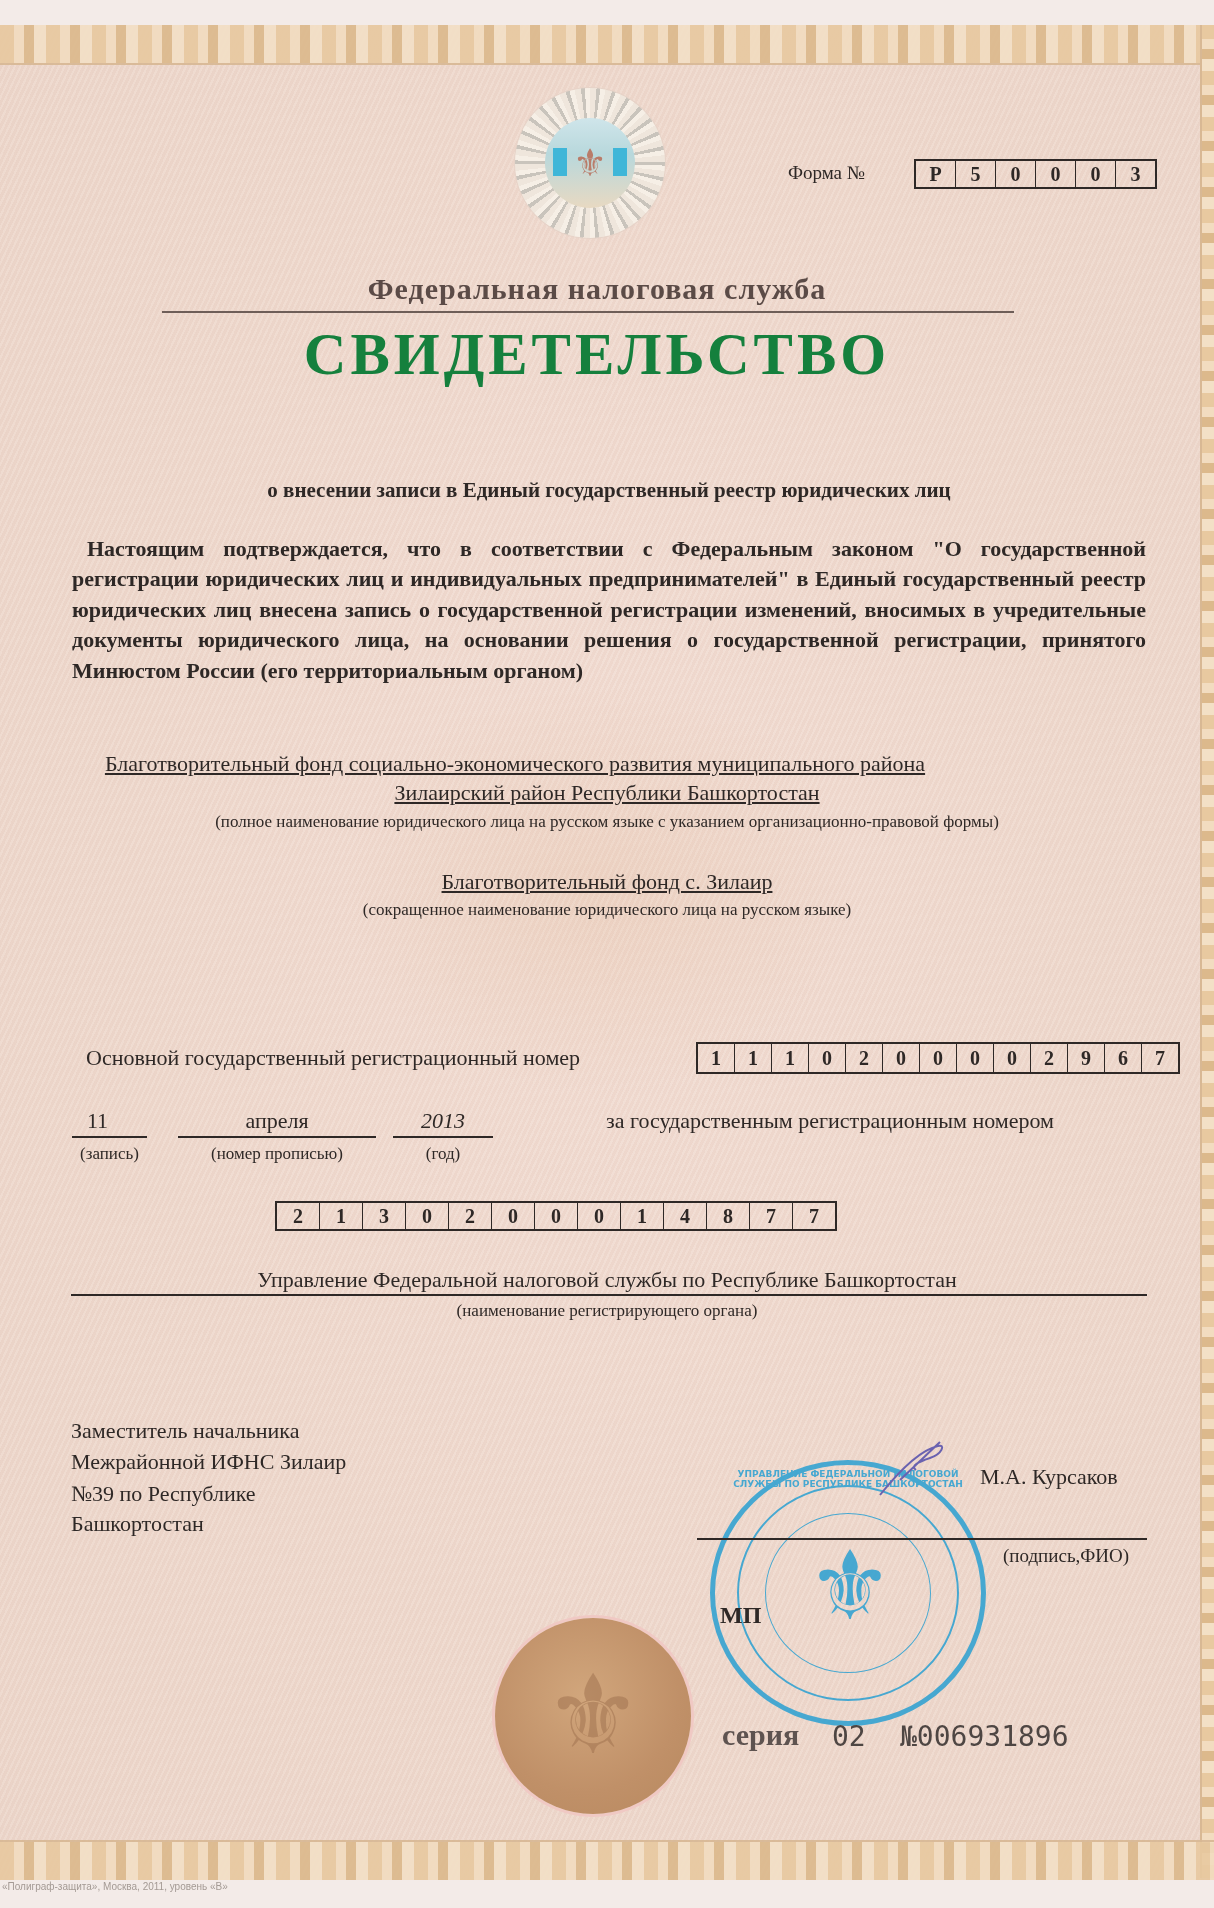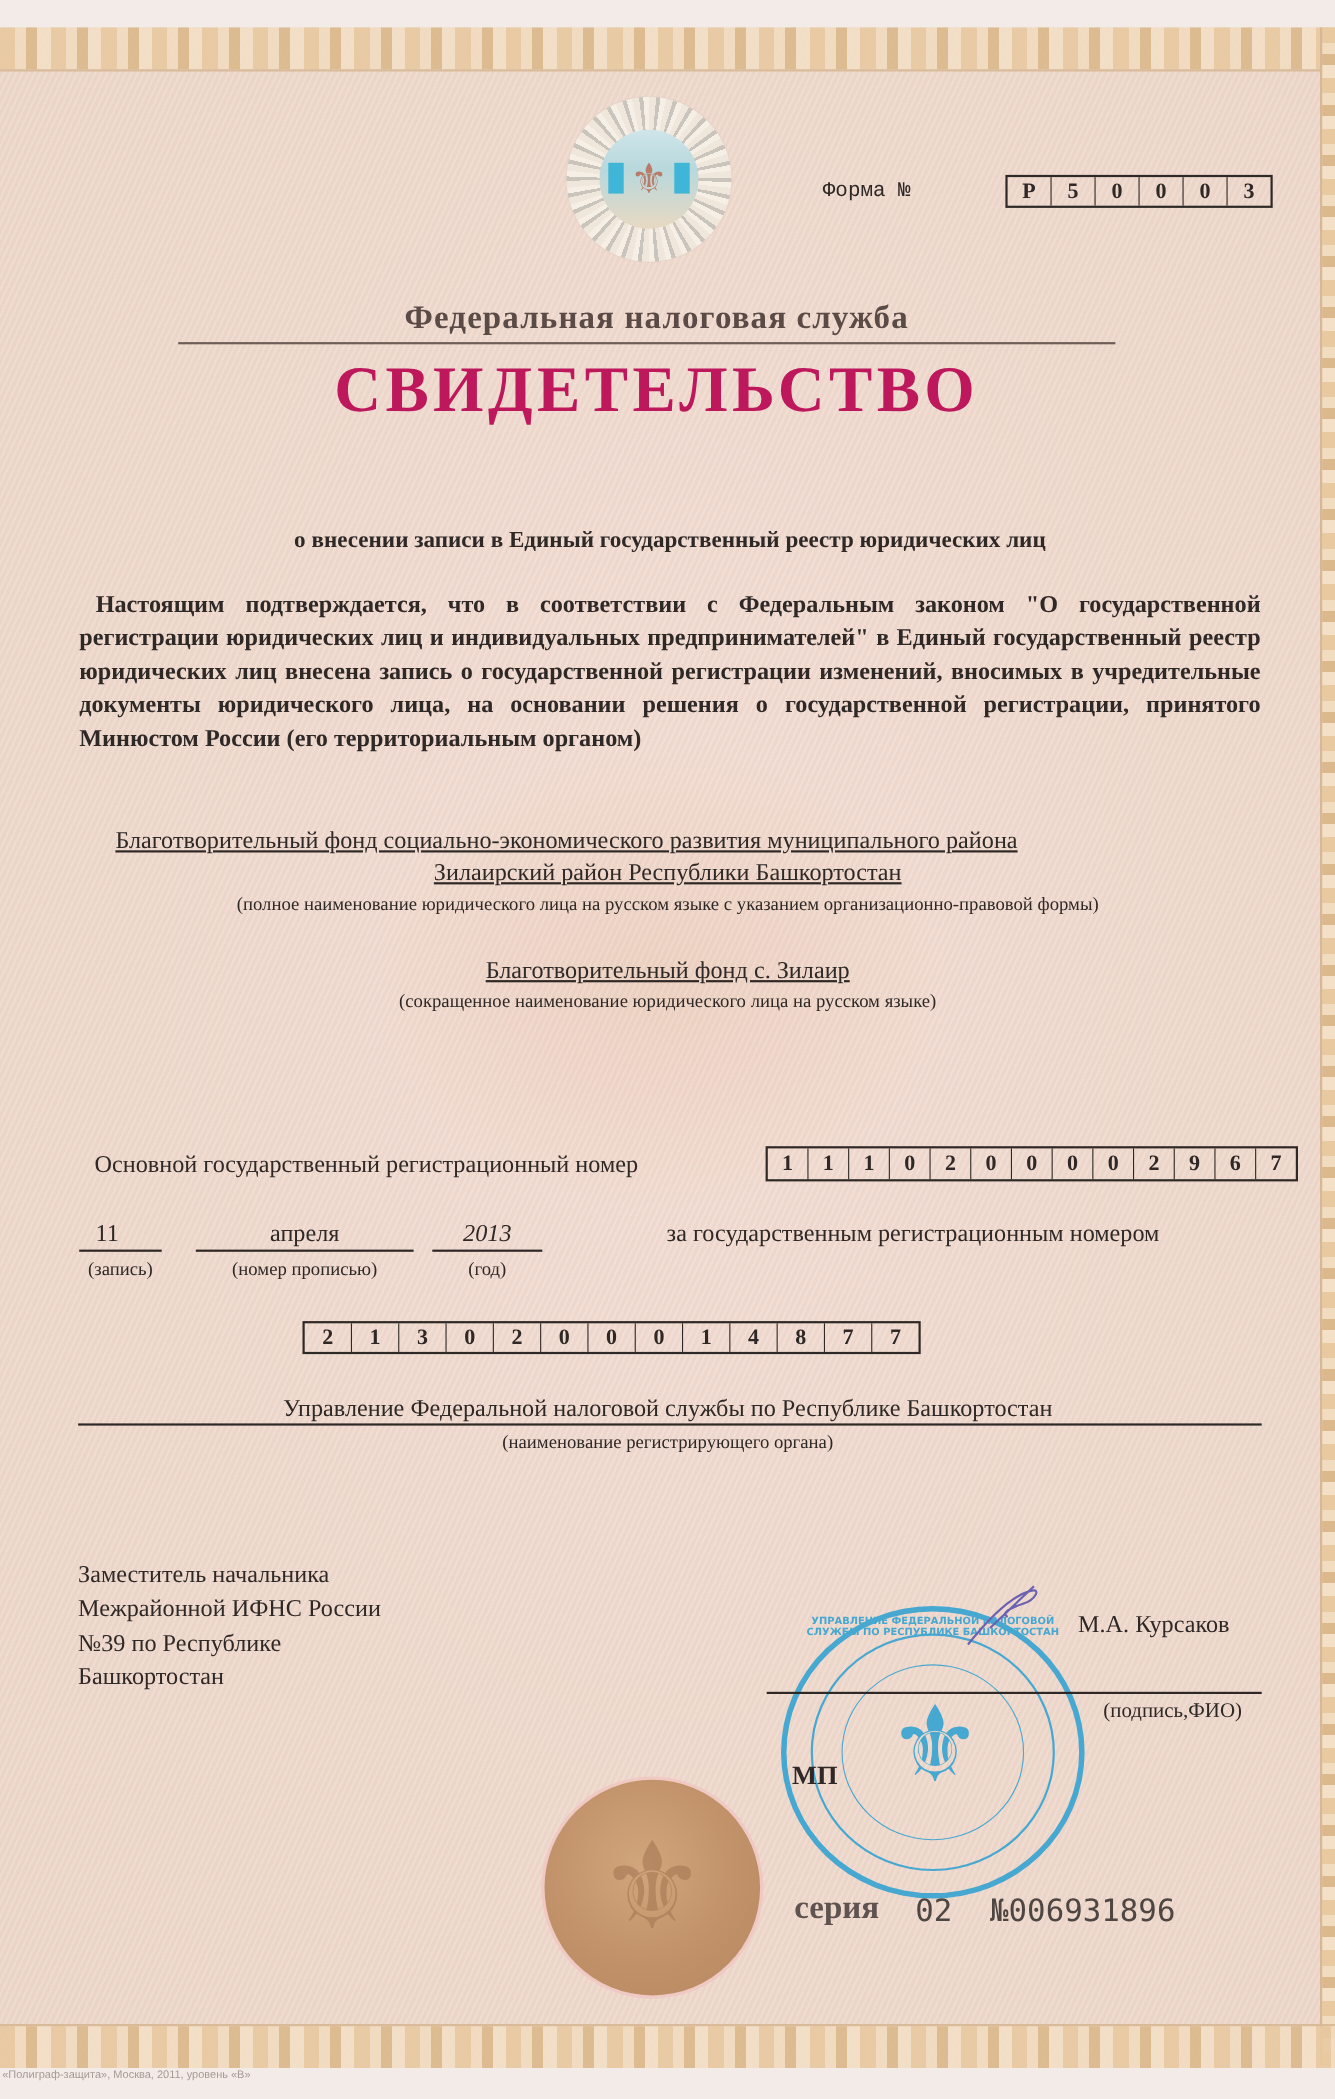--- a/index.html
+++ b/index.html
@@ -19,21 +19,21 @@
     background:repeating-conic-gradient(#efe6dc 0 5deg,#c9c4bc 5deg 8deg,#f6efe6 8deg 12deg);box-shadow:0 0 0 1px #e6d3c8;}
   .emblem-inner{position:absolute;left:30px;top:30px;width:90px;height:90px;border-radius:50%;
     background:linear-gradient(180deg,#cfe5ea 0%,#b8d8dc 40%,#e8d9c2 100%);overflow:hidden;}
   .emblem-flag-l{position:absolute;left:8px;top:30px;width:14px;height:28px;background:#3fb6d8;}
   .emblem-flag-r{position:absolute;right:8px;top:30px;width:14px;height:28px;background:#3fb6d8;}
   .emblem-eagle{position:absolute;left:26px;top:22px;width:38px;height:46px;color:#b97c6a;font-size:38px;line-height:46px;text-align:center;}
   .cells{position:absolute;display:flex;border:2px solid #2e2826;}
   .cell{border-left:1.5px solid #2e2826;display:flex;align-items:center;justify-content:center;font-weight:bold;font-size:20px;color:#2e2826;}
   .cell:first-child{border-left:none;}
   .agency{font-size:30px;font-weight:bold;color:#5b4b47;letter-spacing:1px;}
-  .title{font-size:59px;font-weight:bold;color:#be185d;letter-spacing:4px;}
+  .title{font-size:59px;font-weight:bold;color:#15803d;letter-spacing:4px;}
   .rule{position:absolute;height:1.5px;background:#6e5e58;}
   .rule-dark{position:absolute;height:2px;background:#2e2826;}
   .subtitle{font-size:21px;font-weight:bold;}
   .para{position:absolute;left:72px;top:534px;width:1074px;font-size:22px;font-weight:bold;line-height:30.4px;text-align:justify;text-indent:15px;}
   .uline{text-decoration:underline;font-size:22px;}
   .caption{font-size:17px;}
   .normal{font-size:22px;}
   .stamp{position:absolute;left:710px;top:1460px;width:276px;height:266px;border-radius:50%;
     border:5px solid #2aa0d2;box-sizing:border-box;opacity:.85;}
   .stamp-ring{position:absolute;left:22px;top:20px;width:222px;height:216px;border-radius:50%;border:2px solid #2aa0d2;box-sizing:border-box;}
@@ -59,21 +59,21 @@
 <div class="border-bottom"></div>
 
 <div class="emblem">
   <div class="emblem-inner">
     <div class="emblem-flag-l"></div>
     <div class="emblem-flag-r"></div>
     <div class="emblem-eagle">⚜</div>
   </div>
 </div>
 
-<div class="abs normal" style="left:748px;top:162px;font-size:19px;font-family:Liberation Mono, monospace;">Форма №</div>
+<div class="abs normal" style="left:788px;top:162px;font-size:19px;">Форма №</div>
 <div class="cells" style="left:914px;top:159px;height:26px;">
   <div class="cell" style="width:39px;">Р</div>
   <div class="cell" style="width:39px;">5</div>
   <div class="cell" style="width:39px;">0</div>
   <div class="cell" style="width:39px;">0</div>
   <div class="cell" style="width:39px;">0</div>
   <div class="cell" style="width:39px;">3</div>
 </div>
 
 <div class="abs agency" style="left:0;width:1194px;text-align:center;top:272px;">Федеральная налоговая служба</div>
@@ -136,21 +136,21 @@
   <div class="cell" style="width:42px;">8</div>
   <div class="cell" style="width:42px;">7</div>
   <div class="cell" style="width:42px;">7</div>
 </div>
 
 <div class="abs normal" style="left:0;width:1214px;text-align:center;top:1267px;">Управление Федеральной налоговой службы по Республике Башкортостан</div>
 <div class="rule-dark" style="left:71px;top:1294px;width:1076px;"></div>
 <div class="abs caption" style="left:0;width:1214px;text-align:center;top:1301px;">(наименование регистрирующего органа)</div>
 
 <div class="abs normal" style="left:71px;top:1418px;">Заместитель начальника</div>
-<div class="abs normal" style="left:71px;top:1449px;">Межрайонной ИФНС России</div>
+<div class="abs normal" style="left:71px;top:1449px;">Межрайонной ИФНС Зилаир</div>
 <div class="abs normal" style="left:71px;top:1481px;">№39 по Республике</div>
 <div class="abs normal" style="left:71px;top:1511px;">Башкортостан</div>
 
 <div class="seal">
   <div class="seal-eagle">⚜</div>
 </div>
 
 <div class="stamp">
   <div class="stamp-text">УПРАВЛЕНИЕ ФЕДЕРАЛЬНОЙ НАЛОГОВОЙ СЛУЖБЫ ПО РЕСПУБЛИКЕ БАШКОРТОСТАН</div>
   <div class="stamp-ring"></div>

